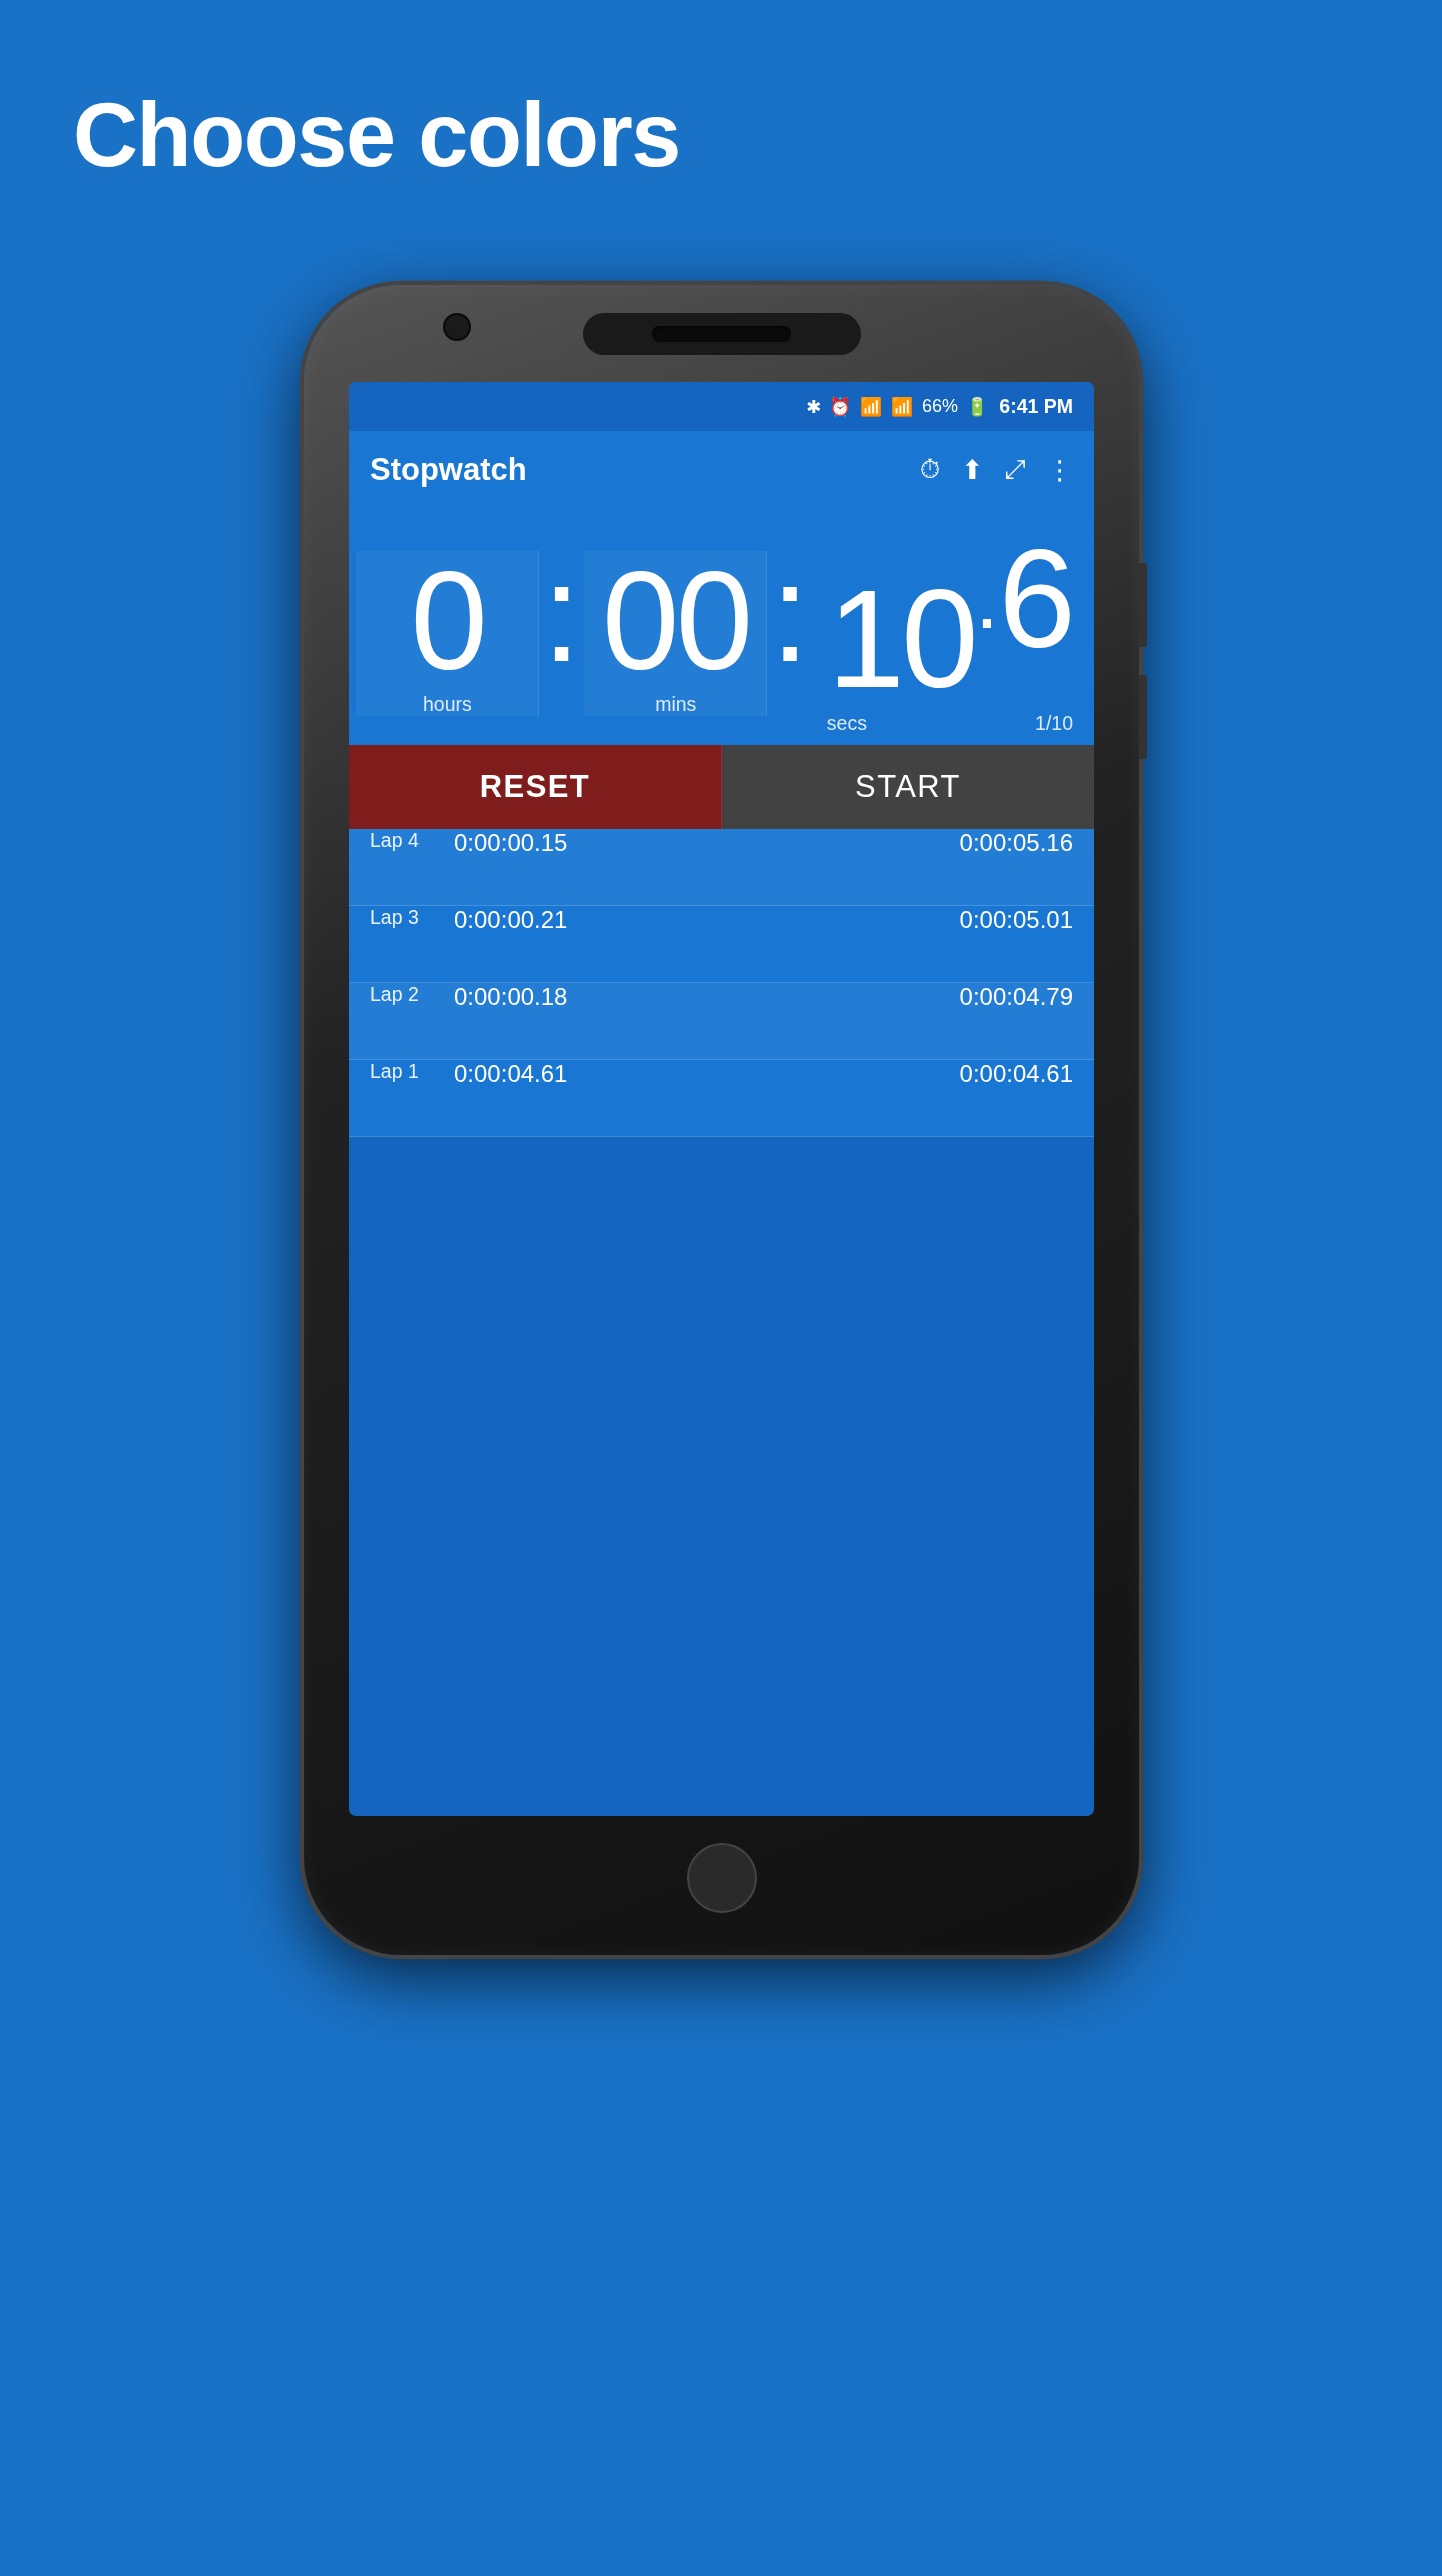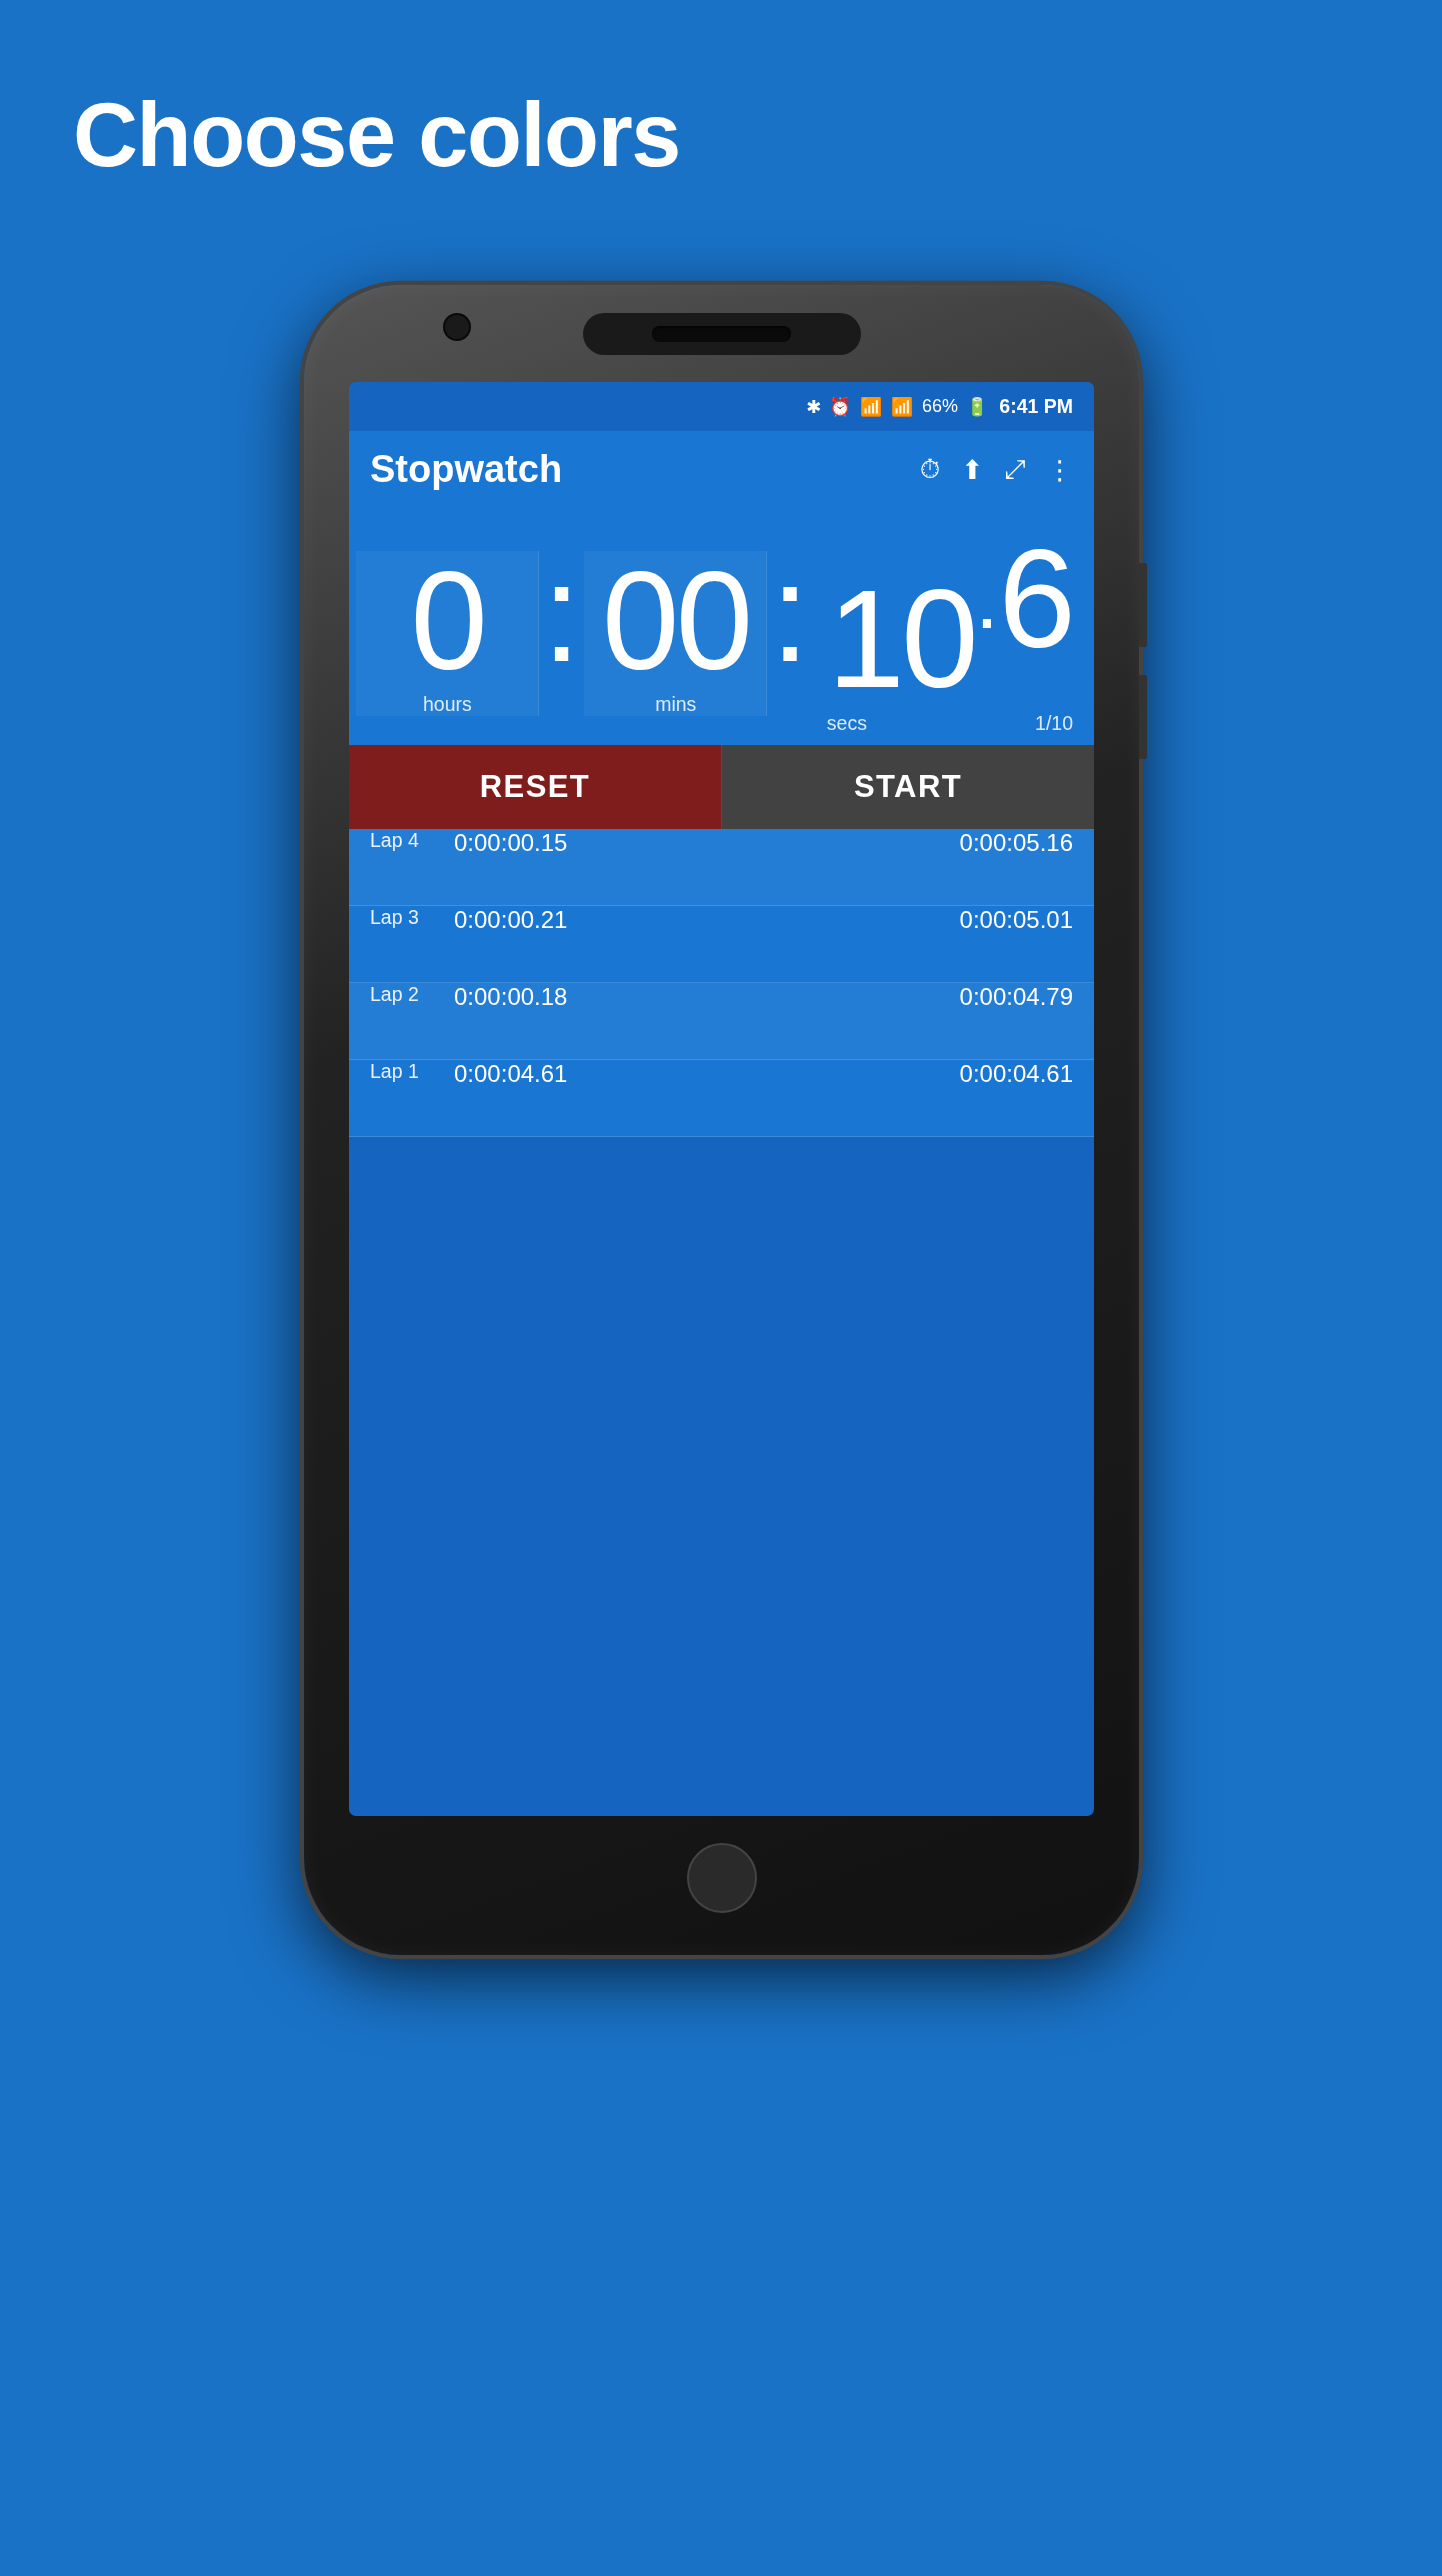--- a/index.html
+++ b/index.html
@@ -124,21 +124,21 @@
       background: #1976d2;
       height: 77px;
       display: flex;
       align-items: center;
       padding: 0 21px;
       gap: 14px;
     }
 
     .app-bar-title {
       color: white;
-      font-size: 38px;
+      font-size: 31px;
       font-weight: bold;
       flex: 1;
     }
 
     .app-bar-icons {
       display: flex;
       align-items: center;
       gap: 21px;
       color: white;
       font-size: 26.4px;
@@ -272,21 +272,21 @@
       cursor: pointer;
       letter-spacing: 1.4px;
       border-right: 0.7px solid rgba(255,255,255,0.1);
     }
 
     .btn-start {
       flex: 1;
       background: #424242;
       color: white;
       font-size: 31px;
-      font-weight: bold;
+      font-weight: normal;
       border: none;
       cursor: pointer;
       letter-spacing: 1.4px;
     }
 
     
     .lap-list {
       background: #1976d2;
       flex: 1;
     }

